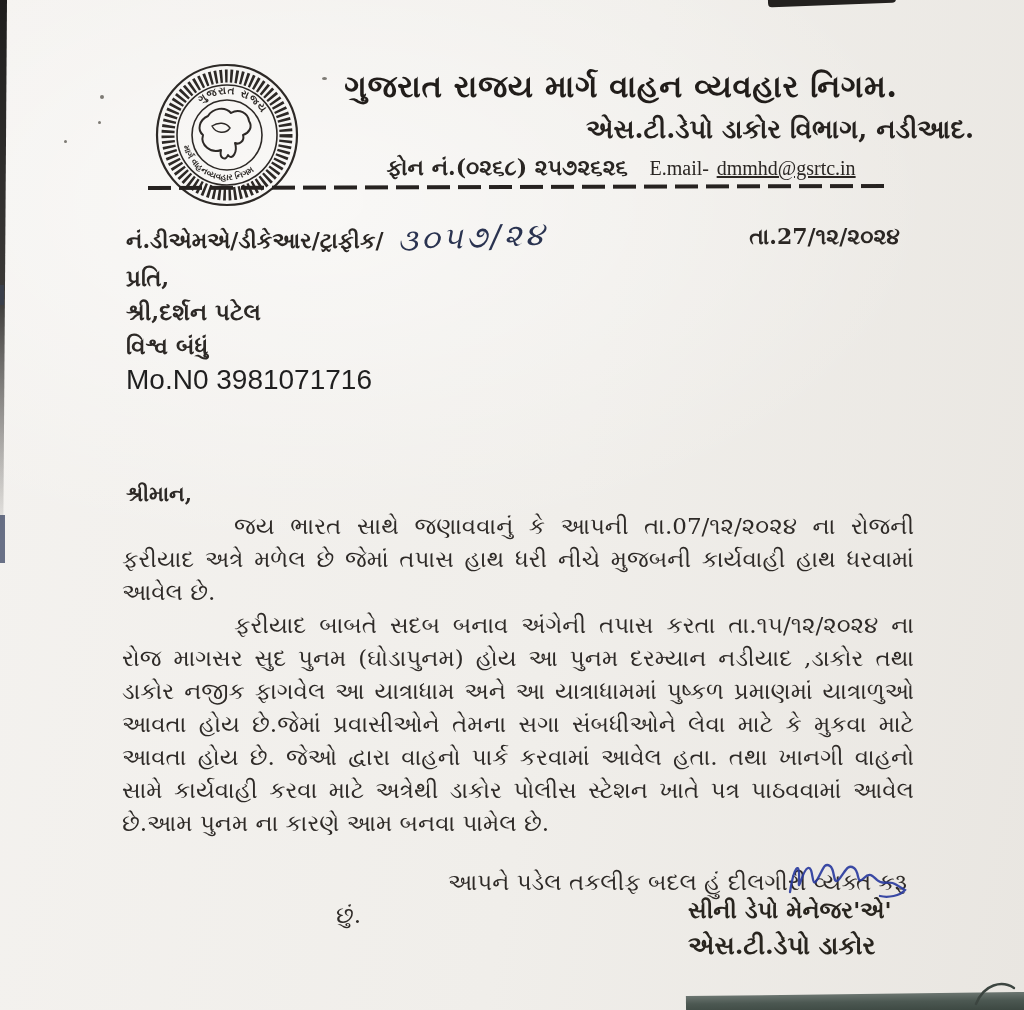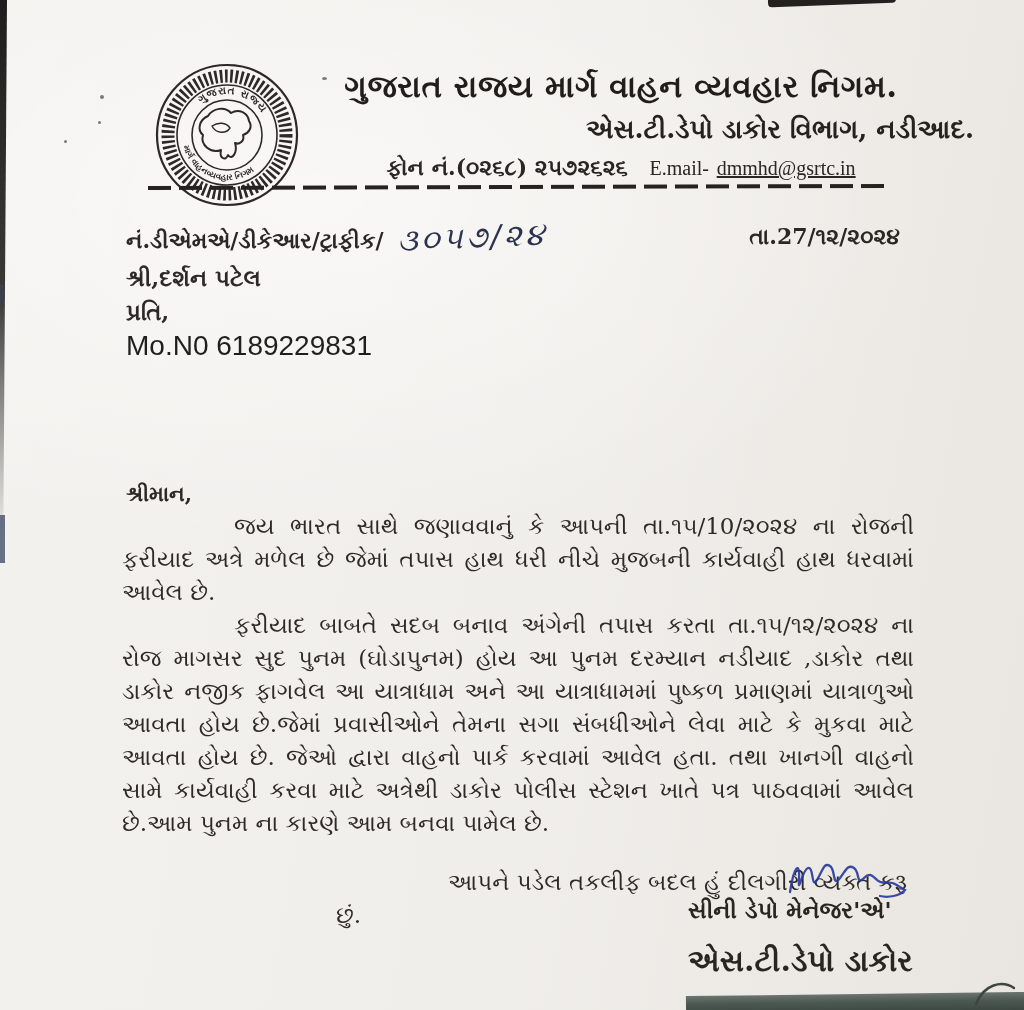--- a/index.html
+++ b/index.html
@@ -68,21 +68,21 @@
   .subject { position:absolute; left:300px; top:447px; font-size:23px; font-weight:600; color:#2b2724; }
   .salutation { position:absolute; left:126px; top:481px; font-size:21px; font-weight:600; }
   .body-text { position:absolute; left:122px; top:510px; width:792px; font-size:23px; font-weight:500; line-height:33px; text-align:justify; color:#2e2a27; }
   .body-text p { text-indent:112px; }
   .closing { margin-top:26px; margin-left:214px; text-indent:0; text-align:left; }
 
   
   .sig-block { position:absolute; left:688px; top:852px; width:296px; }
   .sig-svg { display:block; margin:0 auto -8px 96px; }
   .sig-title { font-size:23px; font-weight:700; color:#29251f; }
-  .sig-depot { font-size:30px; font-weight:700; color:#29251f; margin-top:19px; }
+  .sig-depot { font-size:25px; font-weight:700; color:#29251f; margin-top:7px; }
 
   .pen-mark { position:absolute; left:972px; top:978px; }
 </style>
 </head>
 <body>
 
 <div class="paper">
 
   <div class="edge-left"></div>
   <div class="edge-left-mark1"></div>
@@ -127,29 +127,30 @@
 
   <div class="ref-row">
     <div class="ref-left">
       <span class="ref-prefix">નં.ડીએમએ/ડીકેઆર/ટ્રાફીક/</span>
       <span class="ref-handwritten">૩૦૫૭/૨૪</span>
     </div>
     <div class="ref-date">તા.27/૧૨/૨૦૨૪</div>
   </div>
 
   <div class="addressee">
+    <div class="addr-guj">પ્રતિ,</div>
     <div class="addr-guj">શ્રી,દર્શન પટેલ</div>
-    <div class="addr-guj">પ્રતિ,</div>
-    <div class="addr-latin">Mo.N0 6189229831</div>
+    <div class="addr-guj">વિશ્વ બંધું</div>
+    <div class="addr-latin">Mo.N0 3981071716</div>
   </div>
 
   <div class="salutation">શ્રીમાન,</div>
 
   <div class="body-text">
-    <p>જય ભારત સાથે જણાવવાનું કે આપની  તા.૧૫/10/૨૦૨૪ ના  રોજની ફરીયાદ અત્રે મળેલ છે જેમાં તપાસ હાથ ધરી નીચે મુજબની કાર્યવાહી હાથ ધરવામાં આવેલ છે.</p>
+    <p>જય ભારત સાથે જણાવવાનું કે આપની  તા.07/૧૨/૨૦૨૪ ના  રોજની ફરીયાદ અત્રે મળેલ છે જેમાં તપાસ હાથ ધરી નીચે મુજબની કાર્યવાહી હાથ ધરવામાં આવેલ છે.</p>
     <p>ફરીયાદ બાબતે સદબ બનાવ અંગેની તપાસ કરતા તા.૧૫/૧૨/૨૦૨૪ ના રોજ માગસર સુદ પુનમ (ઘોડાપુનમ)  હોય આ પુનમ દરમ્યાન નડીયાદ ,ડાકોર તથા ડાકોર નજીક ફાગવેલ આ  યાત્રાધામ અને આ યાત્રાધામમાં પુષ્કળ પ્રમાણમાં યાત્રાળુઓ આવતા હોય  છે.જેમાં પ્રવાસીઓને તેમના સગા સંબધીઓને લેવા માટે કે મુકવા માટે આવતા હોય છે. જેઓ દ્વારા વાહનો પાર્ક કરવામાં આવેલ હતા. તથા ખાનગી વાહનો સામે કાર્યવાહી કરવા માટે અત્રેથી ડાકોર પોલીસ સ્ટેશન ખાતે પત્ર પાઠવવામાં આવેલ છે.આમ પુનમ ના કારણે આમ બનવા પામેલ છે.</p>
     <p class="closing">આપને પડેલ તકલીફ બદલ હું દીલગીરી વ્યક્ત કરૂ છું.</p>
   </div>
 
   <div class="sig-block">
     <svg class="sig-svg" width="132" height="52" viewBox="0 0 132 52">
       <path d="M6 40 C10 14 16 8 15 28 C14 44 18 18 24 16 C30 14 27 38 33 28 C39 18 40 10 46 14 C52 18 48 36 56 26 C62 18 64 12 70 16 C76 20 72 34 80 26 C86 20 89 24 93 28 C99 34 105 28 111 32 L121 38 C116 44 104 46 96 44" fill="none" stroke="#2a3b9e" stroke-width="2.3" stroke-linecap="round" opacity="0.92"></path>
     </svg>
     <div class="sig-title">સીની ડેપો મેનેજર'એ'</div>
     <div class="sig-depot">એસ.ટી.ડેપો ડાકોર</div>

